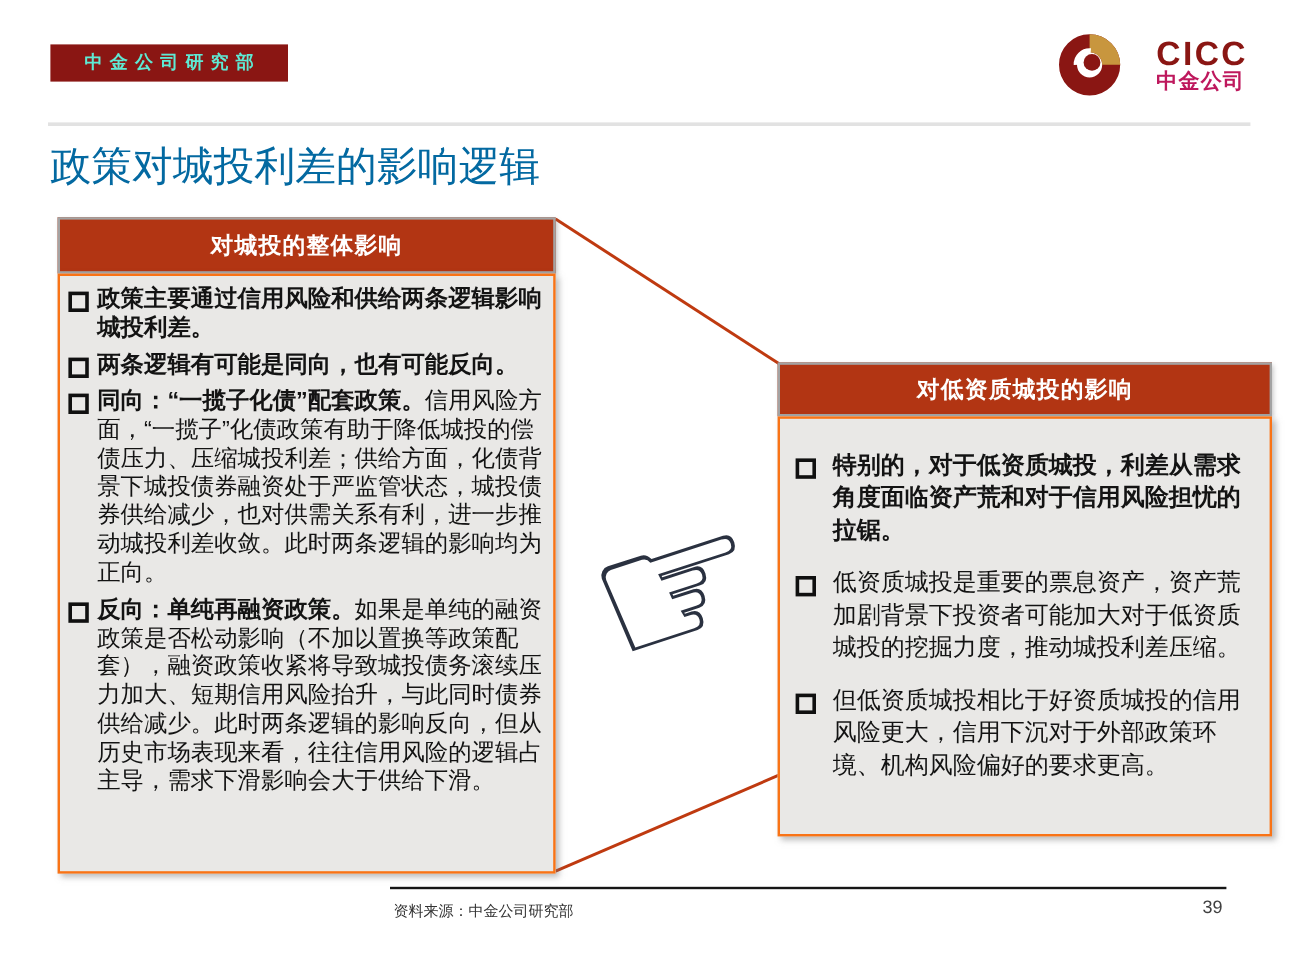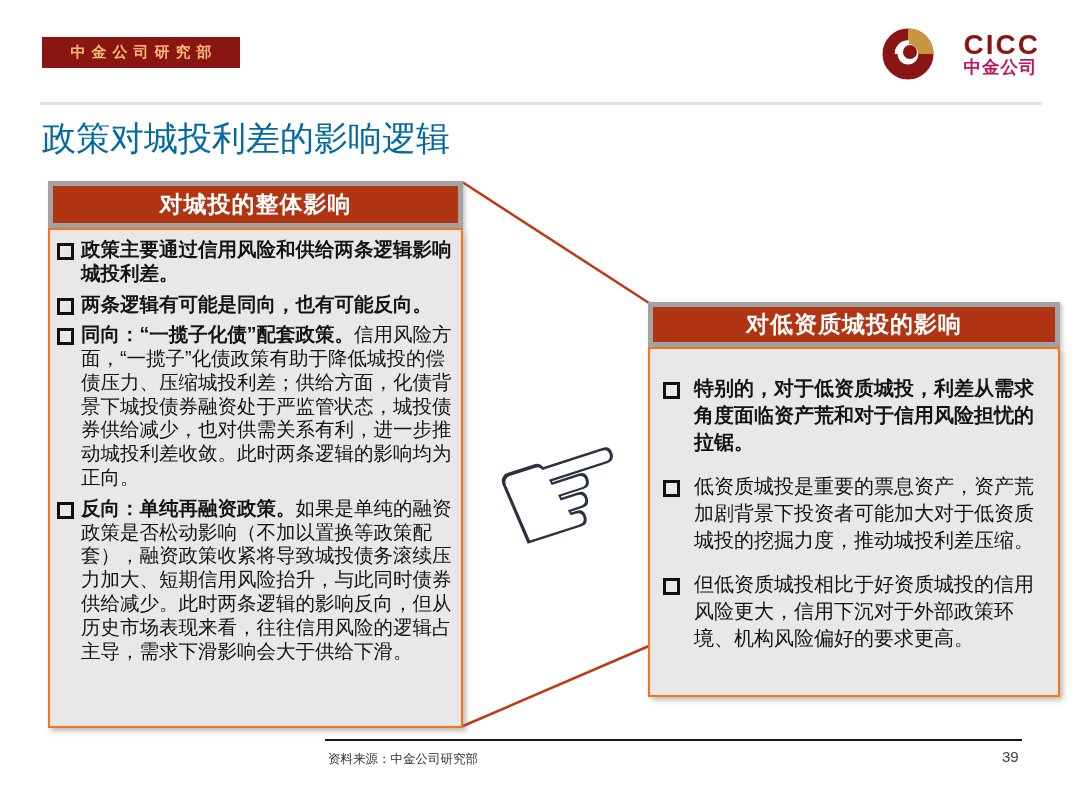--- a/index.html
+++ b/index.html
@@ -3,38 +3,38 @@
 <meta charset="utf-8">
 <style>
   html,body{margin:0;padding:0;background:#ffffff;}
   .slide{
     position:relative;width:1080px;height:810px;background:#ffffff;
     font-family:"Liberation Sans","DejaVu Sans",sans-serif;overflow:hidden;
   }
   
   .badge{
     position:absolute;left:42px;top:37px;width:198px;height:31px;
-    background:#8a1613;color:#fdba74;font-size:15px;font-weight:bold;
+    background:#8a1613;color:#5eead4;font-size:15px;font-weight:bold;
     letter-spacing:6px;display:flex;align-items:center;justify-content:center;
     padding-left:6px;box-sizing:border-box;
   }
   .top-divider{position:absolute;left:40px;top:102px;width:1002px;height:3px;background:#e2e2e2;}
   .logo{position:absolute;top:26px;right:40px;display:flex;align-items:center;gap:28px;}
   .logo-text{display:flex;flex-direction:column;line-height:1.02;}
   .logo-acronym{font-size:28px;font-weight:bold;color:#8a1613;letter-spacing:2px;}
   .logo-company{font-size:17.5px;font-weight:bold;color:#be185d;letter-spacing:1px;}
   
   .page-title{position:absolute;left:42px;top:116px;font-size:34px;font-weight:500;color:#0369a1;}
   
   .panel{position:absolute;}
   .panel-left{left:48px;top:181px;width:415px;}
   .panel-right{left:648px;top:302px;width:412px;}
   .panel-header{
-    height:47px;background:#b23513;border:5px solid #a3a3a3;box-sizing:border-box;
-    color:#ffffff;font-size:23px;font-weight:bold;letter-spacing:1px;
+    height:47px;background:#b23513;border:2px solid #a3a3a3;box-sizing:border-box;
+    color:#ffffff;font-size:19px;font-weight:bold;letter-spacing:1px;
     display:flex;align-items:center;justify-content:center;
     box-shadow:2px 2px 4px rgba(120,120,120,.45);
   }
   .panel-right .panel-header{height:45px;font-family:Liberation Mono, monospace;}
   .panel-body{
     background:#e9e8e6;border:2px solid #f97316;box-sizing:border-box;
     box-shadow:3px 3px 5px rgba(120,120,120,.5);overflow:hidden;
   }
   .panel-left .panel-body{height:500px;padding:8px 5px 6px 7px;}
   .panel-right .panel-body{height:350px;padding:26px 8px 6px 13px;}

